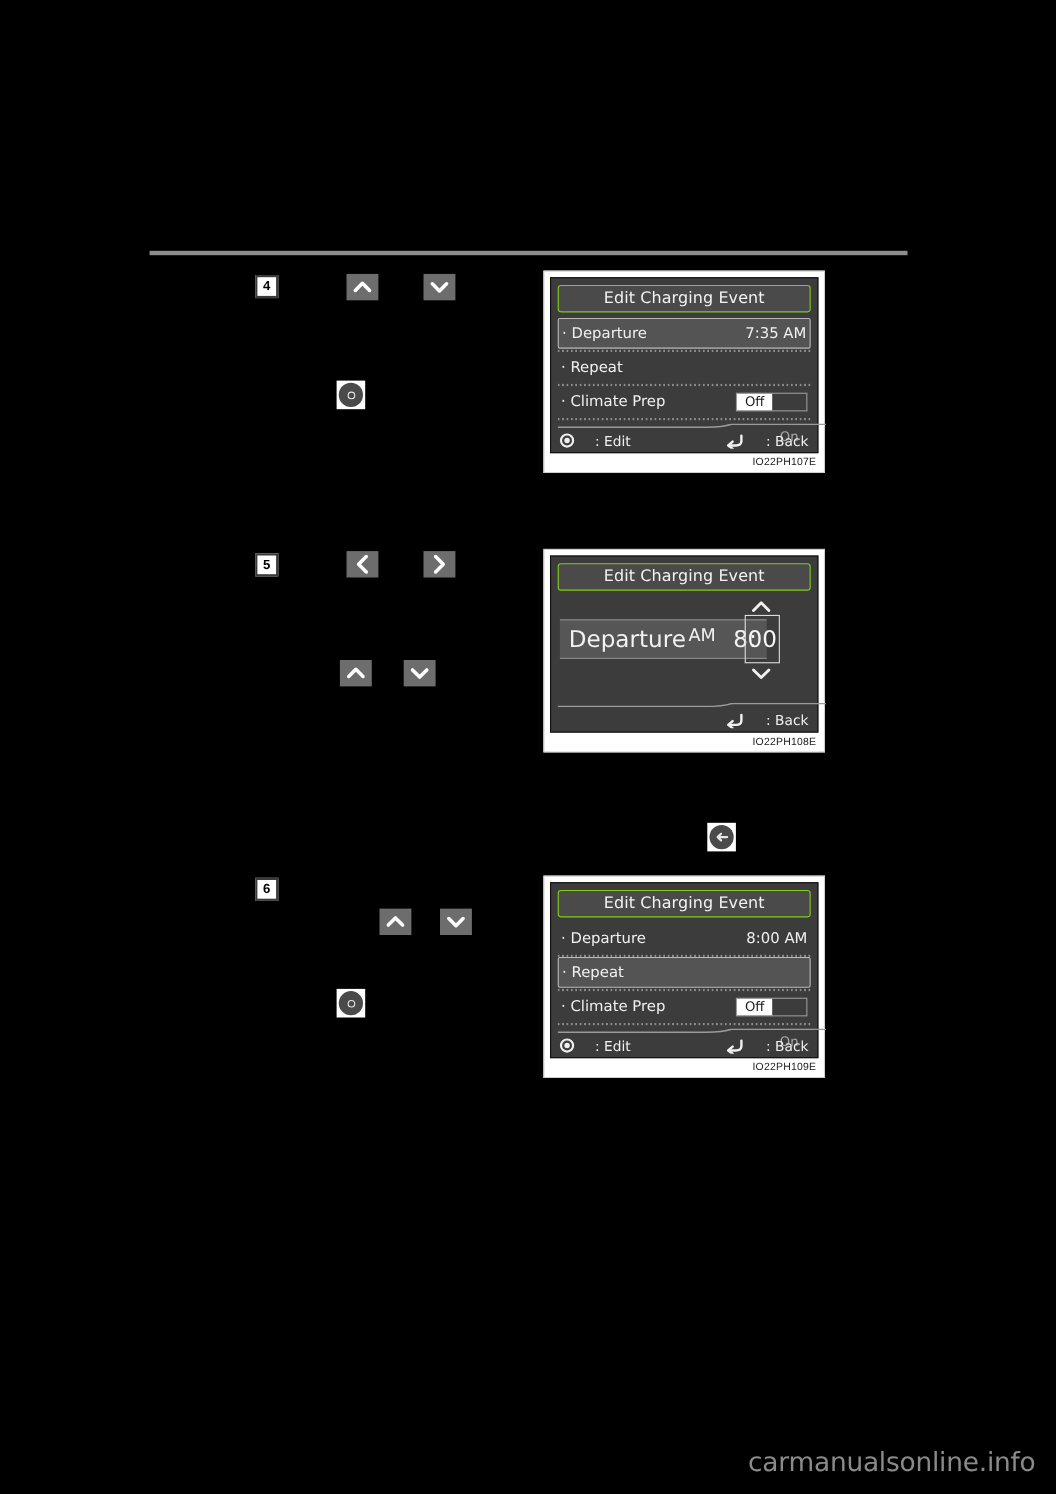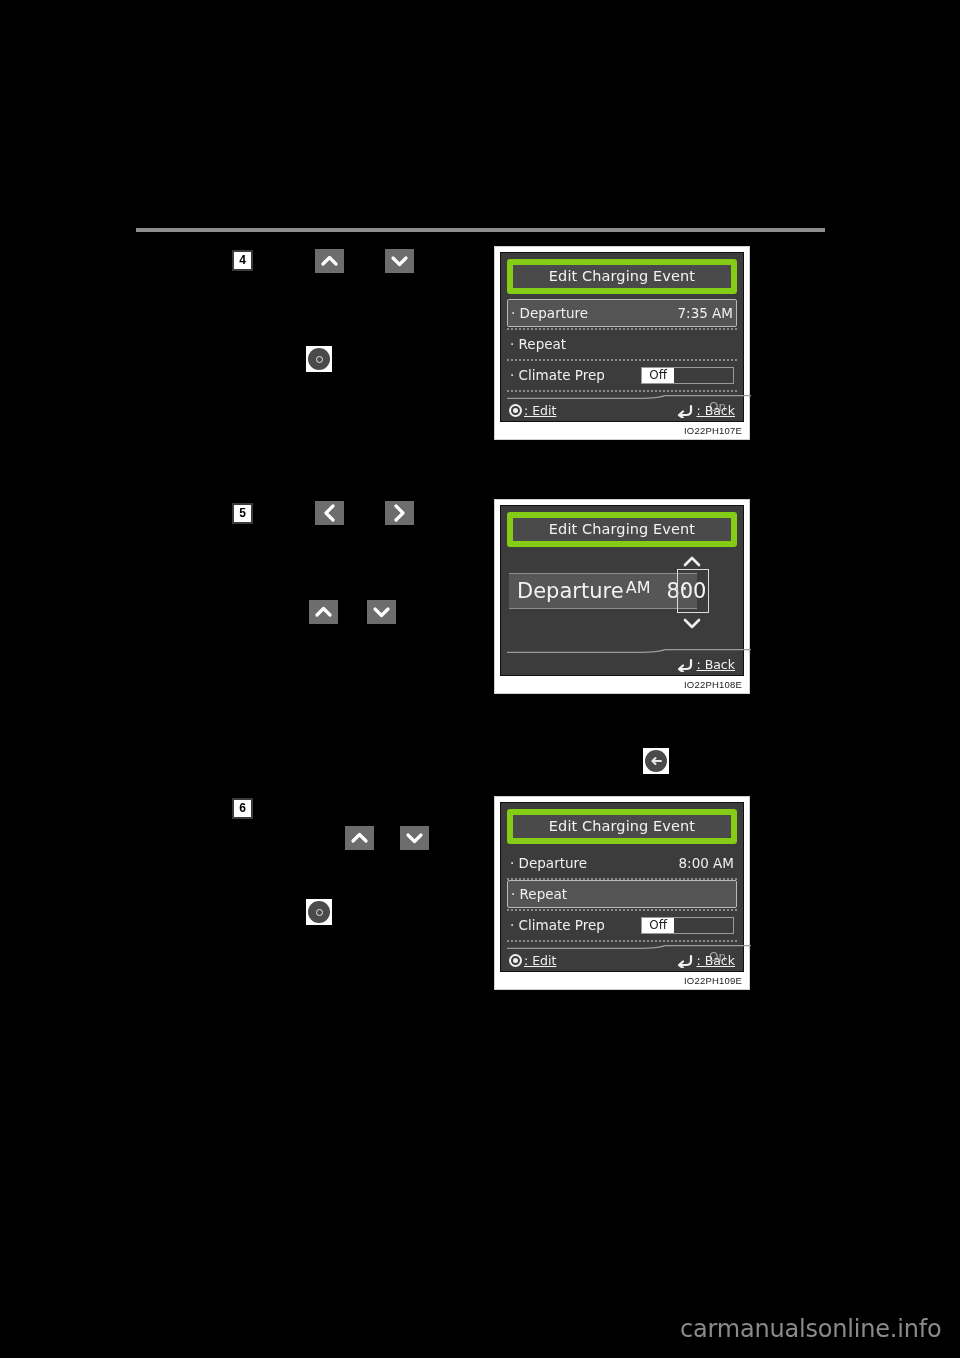--- a/index.html
+++ b/index.html
@@ -129,21 +129,21 @@
     color: #1a1a1a;
     font-family: "Liberation Sans", sans-serif;
     padding: 3px 2px 3px 0;
     letter-spacing: 0.2px;
     background: #ffffff;
   }
 
   
   .screen-title {
     background: #4a4a4a;
-    border: 6px solid #84cc16;
+    border: 1px solid #84cc16;
     border-radius: 3px;
     text-align: center;
     font-size: 14.5px;
     color: #f2f2f2;
     padding: 3px 0 4px 0;
     letter-spacing: 0.1px;
     font-family: "DejaVu Sans", sans-serif;
   }
 
   
@@ -173,21 +173,20 @@
     background-size: 4px 2px;
   }
 
   
   .toggle {
     margin-left: auto;
     display: flex;
     height: 17px;
     border: 1px solid #9a9a9a;
     box-sizing: border-box;
-    gap: 28px;
   }
   .toggle .seg {
     font-size: 12px;
     line-height: 15px;
     padding: 0 7px;
     font-family: "DejaVu Sans", sans-serif;
   }
   .toggle .seg.on-state {
     background: #ffffff;
     color: #1c1c1c;
@@ -208,21 +207,21 @@
     position: absolute;
     bottom: 3px;
     display: flex;
     align-items: center;
     font-size: 12.5px;
     color: #f0f0f0;
     font-family: "DejaVu Sans", sans-serif;
   }
   .hint.left { left: 2px; }
   .hint.right { right: 2px; }
-  .hint-text { text-decoration: underline; margin-left: 1px; }
+  .hint-text { margin-left: 18px; }
   .hint-knob {
     width: 13px; height: 13px; border-radius: 50%;
     border: 2px solid #f0f0f0; box-sizing: border-box;
     display: flex; align-items: center; justify-content: center;
     margin-right: 1px;
   }
   .hint-knob i { width: 5px; height: 5px; border-radius: 50%; background: #f0f0f0; display:block; }
   .hint-arrow { margin-right: 1px; display:block; }
   .hint-divider {
     position: absolute;

